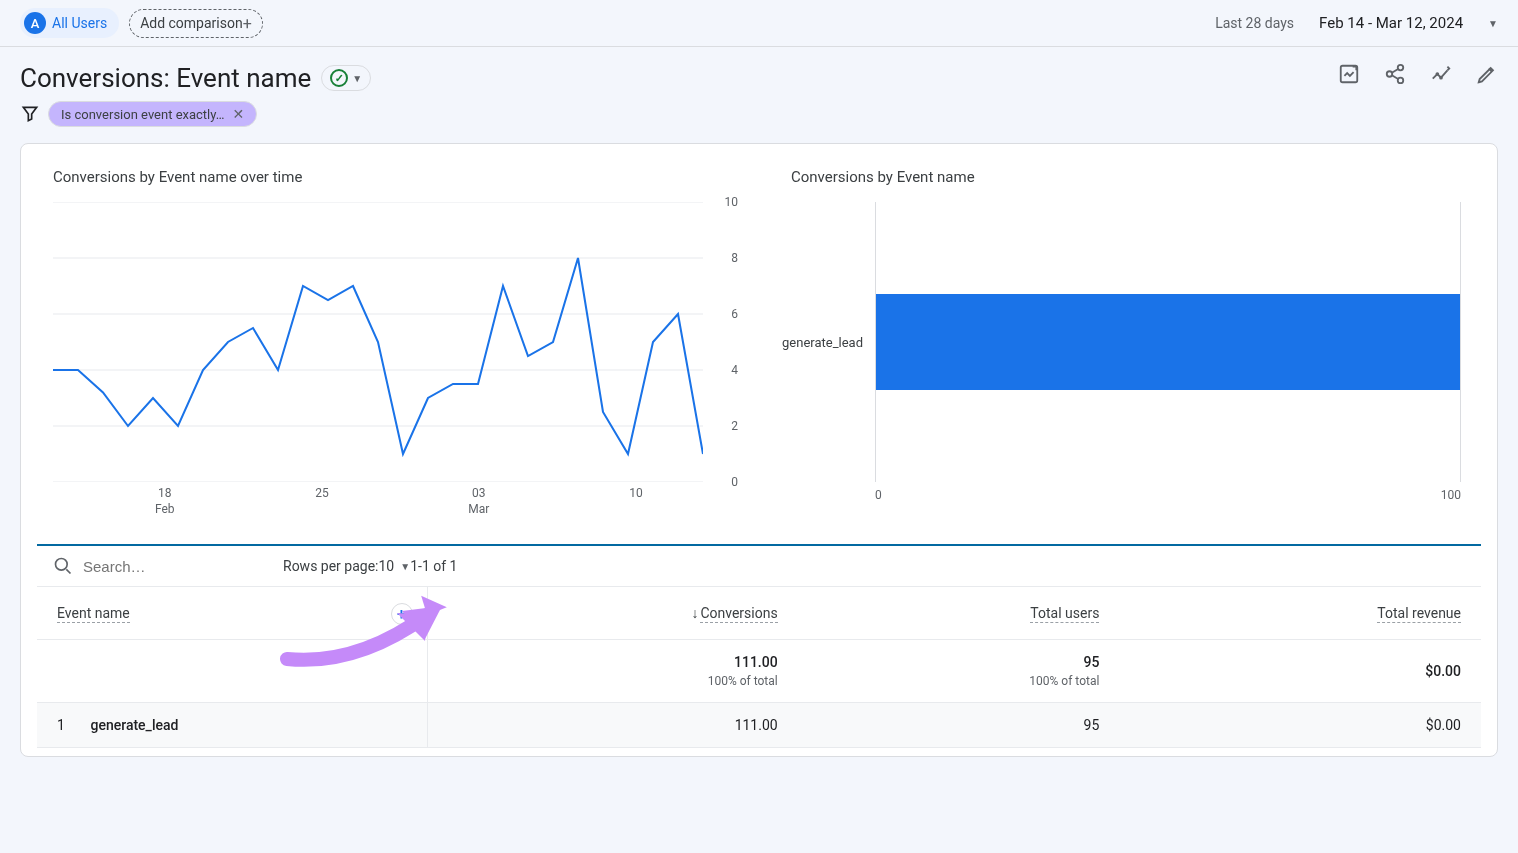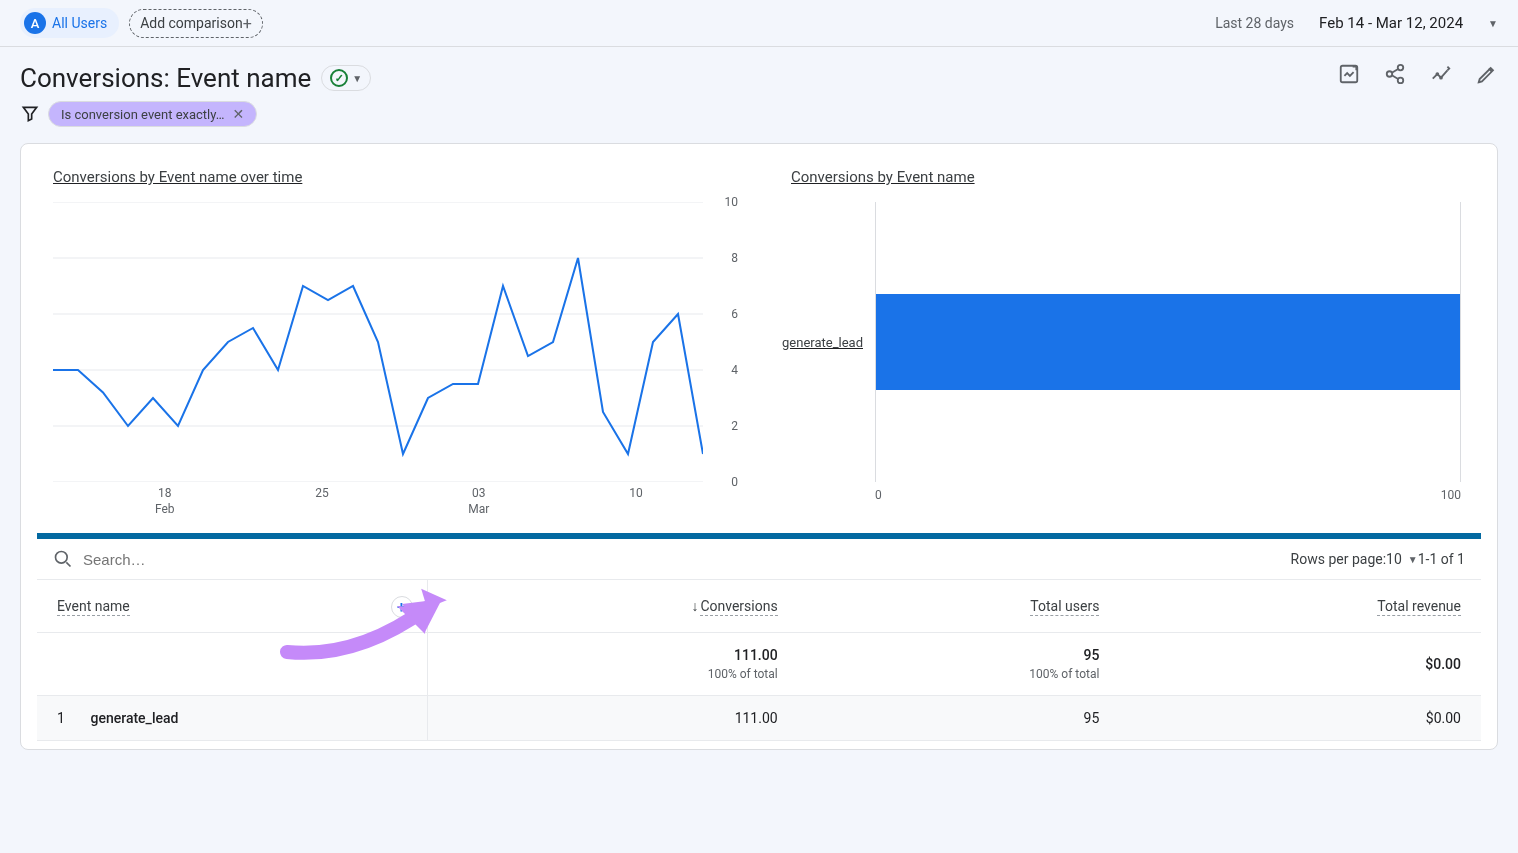--- a/index.html
+++ b/index.html
@@ -21,38 +21,38 @@
   .check-circle { width: 18px; height: 18px; border: 2px solid #188038; border-radius: 50%; display: flex; align-items: center; justify-content: center; color: #188038; font-size: 11px; font-weight:bold; }
   .title-icons { display: flex; gap: 24px; color: #5f6368; }
   .title-icons svg { width: 22px; height: 22px; cursor: pointer; }
 
   .filter-row { display: flex; align-items: center; padding: 0 20px 16px; gap: 8px; }
   .filter-icon { width: 20px; height: 20px; color: #202124; }
   .filter-chip { display: flex; align-items: center; gap: 8px; border: 1px solid #dadce0; border-radius: 16px; padding: 4px 12px; font-size: 13px; color: #3c4043; background: #c4b5fd; }
   .x-icon { font-size: 14px; cursor: pointer; color: #5f6368; }
 
   .card { margin: 0 20px 20px; background: #fff; border: 1px solid #dadce0; border-radius: 8px; padding: 24px 16px 8px; }
-  .charts-row { display: flex; gap: 32px; text-decoration: underline; }
+  .charts-row { display: flex; gap: 32px; }
   .chart-col { flex: 1; min-width: 0; }
   .chart-title { font-size: 15px; color: #3c4043; margin-bottom: 16px; padding-left: 16px; }
   .line-chart-wrap { position: relative; height: 320px; padding: 0 40px 40px 16px; }
   .line-chart-svg { width: 100%; height: 280px; }
   .y-ticks { position: absolute; right: 0; top: 0; height: 280px; width: 35px; font-size: 12px; color: #5f6368; }
   .y-tick { position: absolute; right: 5px; transform: translateY(-50%); }
   .x-ticks { position: absolute; bottom: 0; left: 16px; right: 40px; height: 36px; font-size: 12px; color: #5f6368; }
   .x-tick { position: absolute; transform: translateX(-50%); text-align: center; line-height: 1.3; }
 
   .bar-chart-wrap { position: relative; height: 320px; padding: 0 20px 40px 0; }
   .bar-row { display: flex; align-items: center; height: 280px; }
   .bar-label { width: 100px; text-align: right; padding-right: 12px; font-size: 13px; color: #3c4043; }
   .bar-area { flex: 1; height: 280px; border-left: 1px solid #dadce0; border-right: 1px solid #dadce0; position: relative; display: flex; align-items: center; }
   .bar { height: 96px; background: #1a73e8; }
   .bar-x-axis { position: absolute; bottom: 20px; left: 100px; right: 20px; display: flex; justify-content: space-between; font-size: 12px; color: #5f6368; }
 
-  .table-search-row { display: flex; align-items: center; justify-content: space-between; padding: 10px 16px; border-top:6px solid #0369a1; border-bottom: 1px solid #e8eaed; margin-top: 11px; }
+  .table-search-row { display: flex; align-items: center; padding: 10px 16px; border-top:2px solid #0369a1; border-bottom: 1px solid #e8eaed; margin-top: 22px; }
   .search-box { display: flex; align-items: center; gap: 10px; color: #5f6368; font-size: 15px; }
   .search-box input { border: none; outline: none; font-size: 15px; width: 200px; background: transparent; }
   .pagination { display: flex; align-items: center; font-size: 14px; color: #3c4043; }
   .rows-sel { display: flex; align-items: center; gap: 6px; }
 
   table { width: 100%; border-collapse: collapse; font-size: 14px; }
   thead th { text-align: right; padding: 18px 20px; color: #3c4043; font-weight: 400; border-bottom: 1px solid #e8eaed; vertical-align: top;}
   thead th:first-child { text-align: left; width: 390px; border-right: 1px solid #e8eaed; position: relative; }
   .dotted { border-bottom: 1px dashed #9aa0a6; padding-bottom: 1px; }
   .down-arrow { font-size: 14px; margin-right: 2px; }

